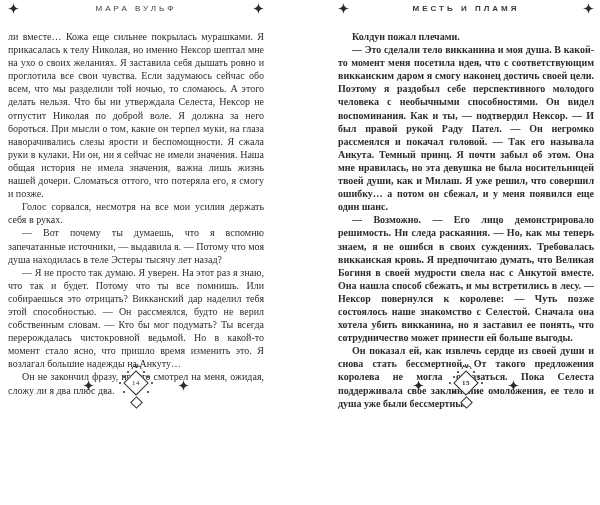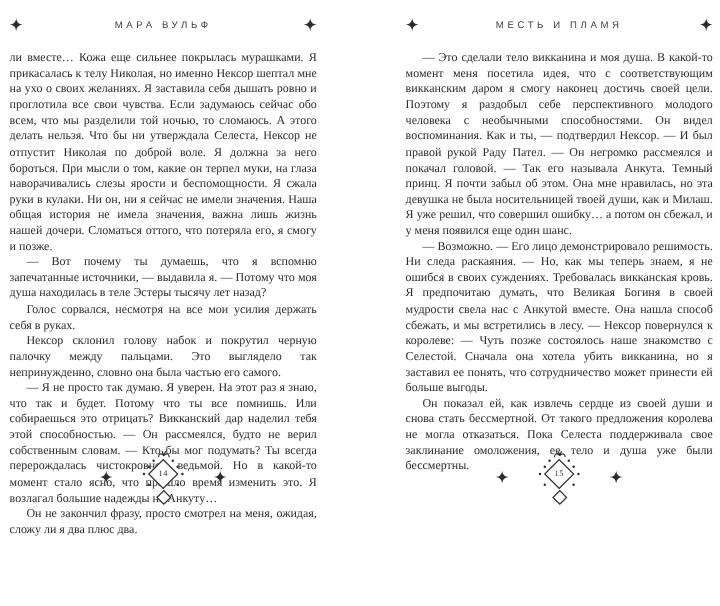--- a/index.html
+++ b/index.html
@@ -6,26 +6,26 @@
   body {
     width: 600px; height: 505px;
     background: #ffffff;
     font-family: "Liberation Serif", "DejaVu Serif", serif;
     color: #2e2c2b;
     overflow: hidden;
     position: relative;
   }
   .page {
     position: absolute;
-    top: 12px;
+    top: 0;
     width: 256px;
     height: 408px;
   }
   .page.left  { left: 8px; }
-  .page.right { left: 338px; }
+  .page.right { left: 338px; font-weight: bold; }
 
   .running-header {
     position: absolute;
     top: 2px; left: 0; right: 0;
     height: 12px;
     display: flex;
     align-items: center;
     justify-content: space-between;
   }
   .running-header .title {
@@ -113,23 +113,22 @@
       <path d="M8 0 C8.5 5 11 7.5 16 8 C11 8.5 8.5 11 8 16 C7.5 11 5 8.5 0 8 C5 7.5 7.5 5 8 0 Z"></path>
     </svg>
     <span class="title">МАРА ВУЛЬФ</span>
     <svg class="sparkle" viewBox="0 0 16 16" aria-hidden="true">
       <path d="M8 0 C8.5 5 11 7.5 16 8 C11 8.5 8.5 11 8 16 C7.5 11 5 8.5 0 8 C5 7.5 7.5 5 8 0 Z"></path>
     </svg>
   </div>
 
   <div class="page-body">
       <p class="para no-indent">ли вместе… Кожа еще сильнее покрылась мурашками. Я прикасалась к телу Николая, но именно Нексор шептал мне на ухо о своих желаниях. Я заставила себя дышать ровно и проглотила все свои чувства. Если задумаюсь сейчас обо всем, что мы разделили той ночью, то сломаюсь. А этого делать нельзя. Что бы ни утверждала Селеста, Нексор не отпустит Николая по доброй воле. Я должна за него бороться. При мысли о том, какие он терпел муки, на глаза наворачивались слезы ярости и беспомощности. Я сжала руки в кулаки. Ни он, ни я сейчас не имели значения. Наша общая история не имела значения, важна лишь жизнь нашей дочери. Сломаться оттого, что потеряла его, я смогу и позже.</p>
+      <p class="para">Голос сорвался, несмотря на все мои усилия держать себя в руках.</p>
       <p class="para">— Вот почему ты думаешь, что я вспомню запечатанные источники, — выдавила я. — Потому что моя душа находилась в теле Эстеры тысячу лет назад?</p>
-      <p class="para">Голос сорвался, несмотря на все мои усилия держать себя в руках.</p>
-      <p class="para">Нексор склонил голову набок и покрутил черную палочку между пальцами. Это выглядело так непринужденно, словно она была частью его самого.</p>
       <p class="para">— Я не просто так думаю. Я уверен. На этот раз я знаю, что так и будет. Потому что ты все помнишь. Или собираешься это отрицать? Викканский дар наделил тебя этой способностью. — Он рассмеялся, будто не верил собственным словам. — Кто бы мог подумать? Ты всегда перерождалась чистокровной ведьмой. Но в какой-то момент стало ясно, что пришло время изменить это. Я возлагал большие надежды на Анкуту…</p>
       <p class="para">Он не закончил фразу, просто смотрел на меня, ожидая, сложу ли я два плюс два.</p>
     </div>
 
   <div class="page-footer">
     <svg class="sparkle" viewBox="0 0 16 16" aria-hidden="true">
       <path d="M8 0 C8.5 5 11 7.5 16 8 C11 8.5 8.5 11 8 16 C7.5 11 5 8.5 0 8 C5 7.5 7.5 5 8 0 Z"></path>
     </svg>
     <div class="ornament-stack">
       <svg class="moth" viewBox="0 0 11 7" aria-hidden="true">
@@ -161,20 +160,21 @@
     <svg class="sparkle" viewBox="0 0 16 16" aria-hidden="true">
       <path d="M8 0 C8.5 5 11 7.5 16 8 C11 8.5 8.5 11 8 16 C7.5 11 5 8.5 0 8 C5 7.5 7.5 5 8 0 Z"></path>
     </svg>
     <span class="title">МЕСТЬ И ПЛАМЯ</span>
     <svg class="sparkle" viewBox="0 0 16 16" aria-hidden="true">
       <path d="M8 0 C8.5 5 11 7.5 16 8 C11 8.5 8.5 11 8 16 C7.5 11 5 8.5 0 8 C5 7.5 7.5 5 8 0 Z"></path>
     </svg>
   </div>
 
   <div class="page-body">
+      <p class="para">Колдун пожал плечами.</p>
       <p class="para">— Это сделали тело викканина и моя душа. В какой-то момент меня посетила идея, что с соответствующим викканским даром я смогу наконец достичь своей цели. Поэтому я раздобыл себе перспективного молодого человека с необычными способностями. Он видел воспоминания. Как и ты, — подтвердил Нексор. — И был правой рукой Раду Пател. — Он негромко рассмеялся и покачал головой. — Так его называла Анкута. Темный принц. Я почти забыл об этом. Она мне нравилась, но эта девушка не была носительницей твоей души, как и Милаш. Я уже решил, что совершил ошибку… а потом он сбежал, и у меня появился еще один шанс.</p>
       <p class="para">— Возможно. — Его лицо демонстрировало решимость. Ни следа раскаяния. — Но, как мы теперь знаем, я не ошибся в своих суждениях. Требовалась викканская кровь. Я предпочитаю думать, что Великая Богиня в своей мудрости свела нас с Анкутой вместе. Она нашла способ сбежать, и мы встретились в лесу. — Нексор повернулся к королеве: — Чуть позже состоялось наше знакомство с Селестой. Сначала она хотела убить викканина, но я заставил ее понять, что сотрудничество может принести ей больше выгоды.</p>
       <p class="para">Он показал ей, как извлечь сердце из своей души и снова стать бессмертной. От такого предложения королева не могла отказаться. Пока Селеста поддерживала свое заклинание омоложения, ее тело и душа уже были бессмертны.</p>
     </div>
 
   <div class="page-footer">
     <svg class="sparkle" viewBox="0 0 16 16" aria-hidden="true">
       <path d="M8 0 C8.5 5 11 7.5 16 8 C11 8.5 8.5 11 8 16 C7.5 11 5 8.5 0 8 C5 7.5 7.5 5 8 0 Z"></path>
     </svg>
     <div class="ornament-stack">

